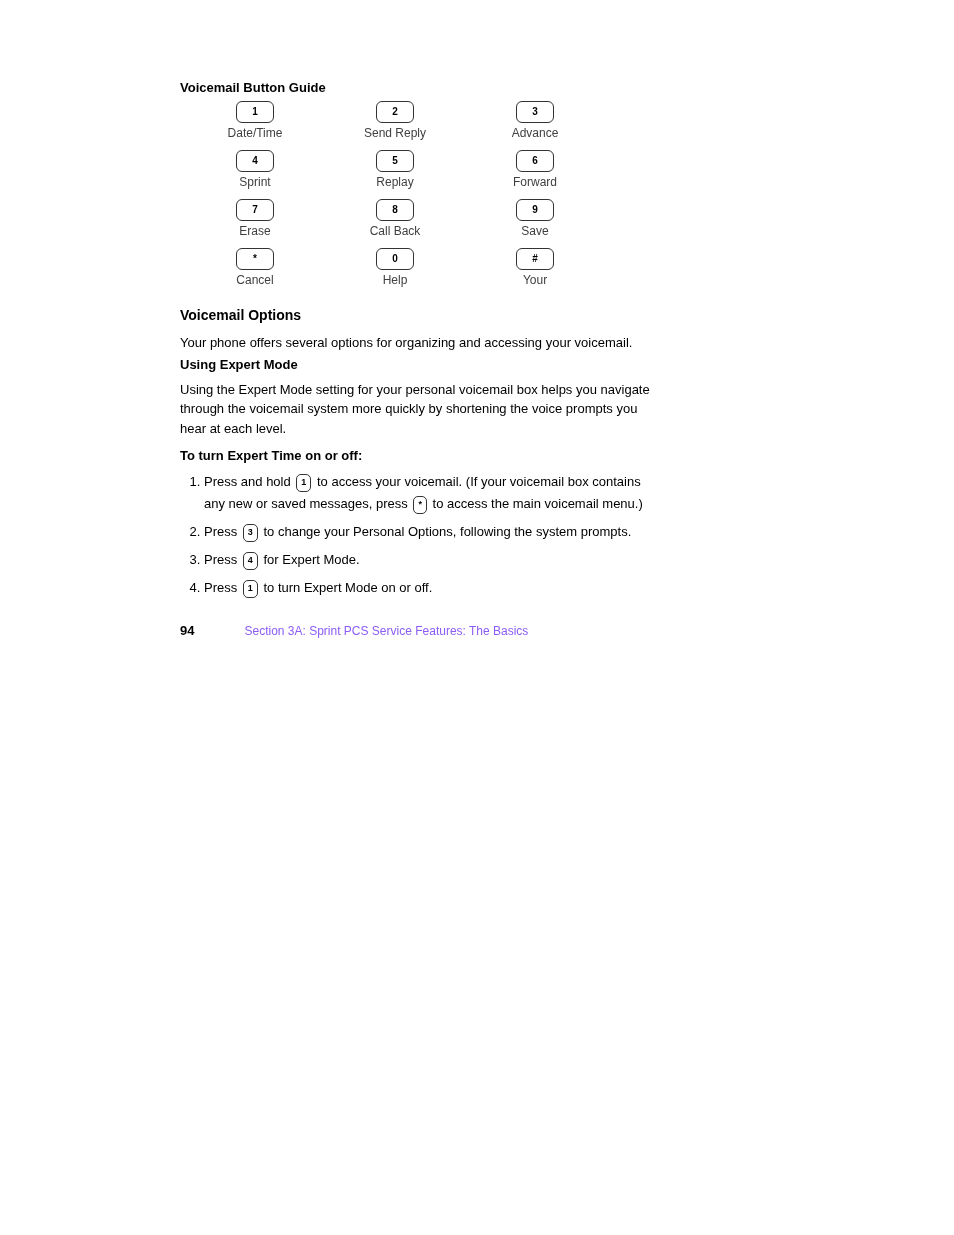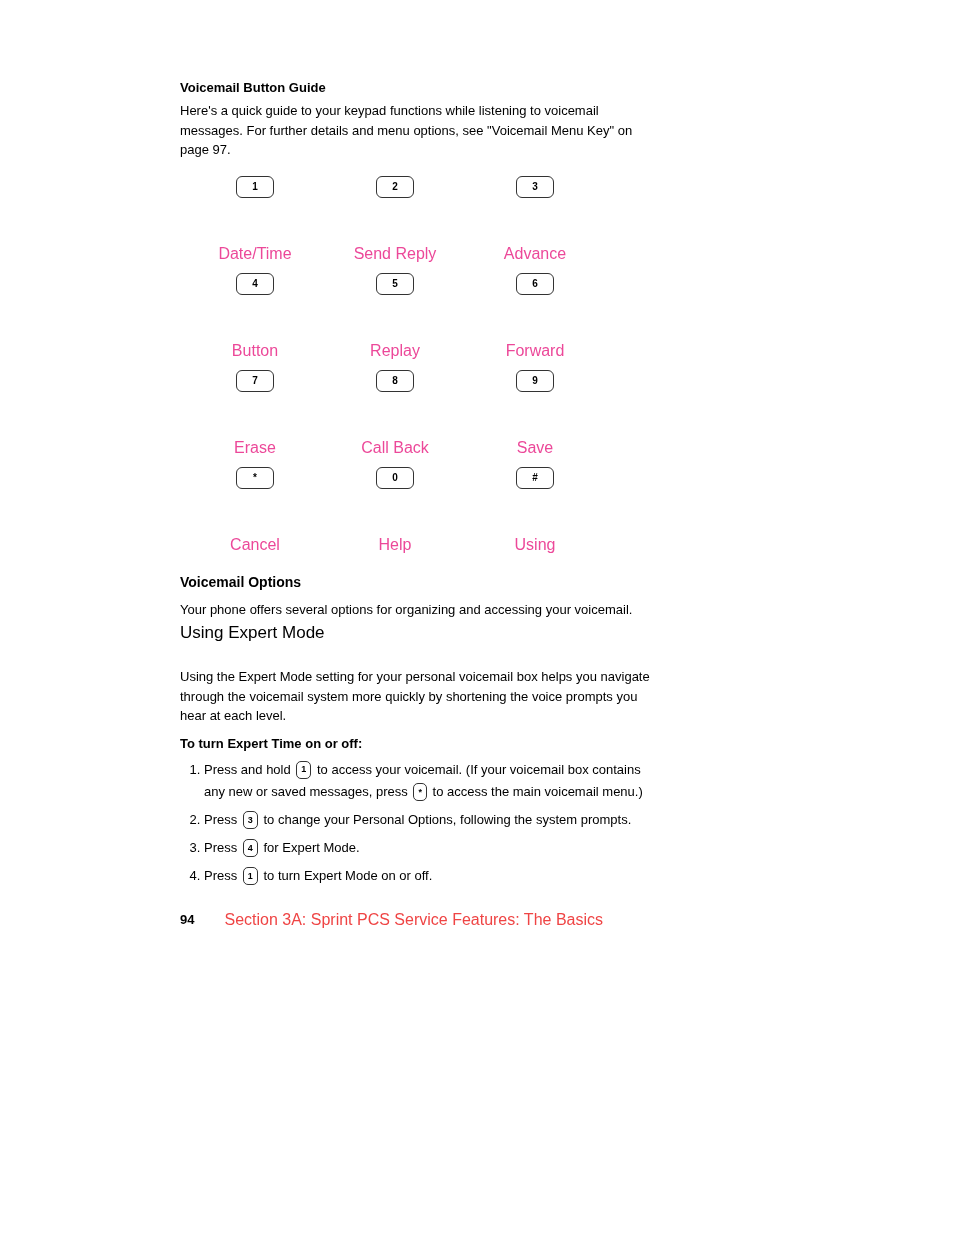--- a/index.html
+++ b/index.html
@@ -48,39 +48,38 @@
       height: 22px;
       font-size: 10px;
       font-weight: bold;
       margin-bottom: 3px;
       background: #fff;
       color: #000;
       font-family: Arial, sans-serif;
       line-height: 1;
     }
     .key-label {
-      font-size: 16px;
-      color: #ec4899;
-      margin-top: 44px;
+      font-size: 12px;
+      color: #404040;
     }
     .voicemail-options-title {
       font-size: 14px;
       font-weight: bold;
       margin-top: 8px;
       margin-bottom: 10px;
     }
     .options-text {
       font-size: 13px;
       line-height: 1.5;
       margin-bottom: 4px;
     }
     .sub-heading {
-      font-weight: normal;
-      font-size: 17px;
-      margin-bottom: 24px;
+      font-weight: bold;
+      font-size: 13px;
+      margin-bottom: 8px;
     }
     .body-text {
       font-size: 13px;
       line-height: 1.5;
       margin-bottom: 10px;
     }
     .bold-label {
       font-weight: bold;
       font-size: 13px;
       margin-bottom: 8px;
@@ -91,28 +90,29 @@
       line-height: 1.7;
     }
     ol li {
       margin-bottom: 6px;
     }
     .page-footer {
       display: flex;
       align-items: center;
       margin-top: 24px;
       font-size: 13px;
+      gap: 20px;
     }
     .page-number {
       font-weight: bold;
       margin-right: 30px;
     }
     .footer-text {
-      font-size: 16px;
-      color: #ef4444;
+      font-size: 12px;
+      color: #8b5cf6;
     }
     .inline-key {
       display: inline-flex;
       align-items: center;
       justify-content: center;
       border: 1.5px solid #333;
       border-radius: 5px;
       padding: 0 4px;
       height: 18px;
       font-size: 9px;
@@ -123,40 +123,39 @@
       margin: 0 2px;
     }
   </style>
 </head>
 <body>
 
 <div class="page">
 
   <div>
     <div class="section-heading">Voicemail Button Guide</div>
-    <div class="intro-text">Here's a quick guide to your keypad functions while listening to voicemail messages. For further details and menu options, see "Voicemail Menu Key" on page 97.</div>
 
     <div class="button-grid">
 
       <div class="button-cell">
         <span class="key-icon">1</span>
         <span class="key-label">Date/Time</span>
       </div>
       <div class="button-cell">
         <span class="key-icon">2</span>
         <span class="key-label">Send Reply</span>
       </div>
       <div class="button-cell">
         <span class="key-icon">3</span>
         <span class="key-label">Advance</span>
       </div>
 
       <div class="button-cell">
         <span class="key-icon">4</span>
-        <span class="key-label">Button</span>
+        <span class="key-label">Sprint</span>
       </div>
       <div class="button-cell">
         <span class="key-icon">5</span>
         <span class="key-label">Replay</span>
       </div>
       <div class="button-cell">
         <span class="key-icon">6</span>
         <span class="key-label">Forward</span>
       </div>
 
@@ -176,21 +175,21 @@
       <div class="button-cell">
         <span class="key-icon">*</span>
         <span class="key-label">Cancel</span>
       </div>
       <div class="button-cell">
         <span class="key-icon">0</span>
         <span class="key-label">Help</span>
       </div>
       <div class="button-cell">
         <span class="key-icon">#</span>
-        <span class="key-label">Using</span>
+        <span class="key-label">Your</span>
       </div>
     </div>
   </div>
 
   <div>
     <div class="voicemail-options-title">Voicemail Options</div>
     <div class="options-text">Your phone offers several options for organizing and accessing your voicemail.</div>
 
     <div>
       <div class="sub-heading">Using Expert Mode</div>

